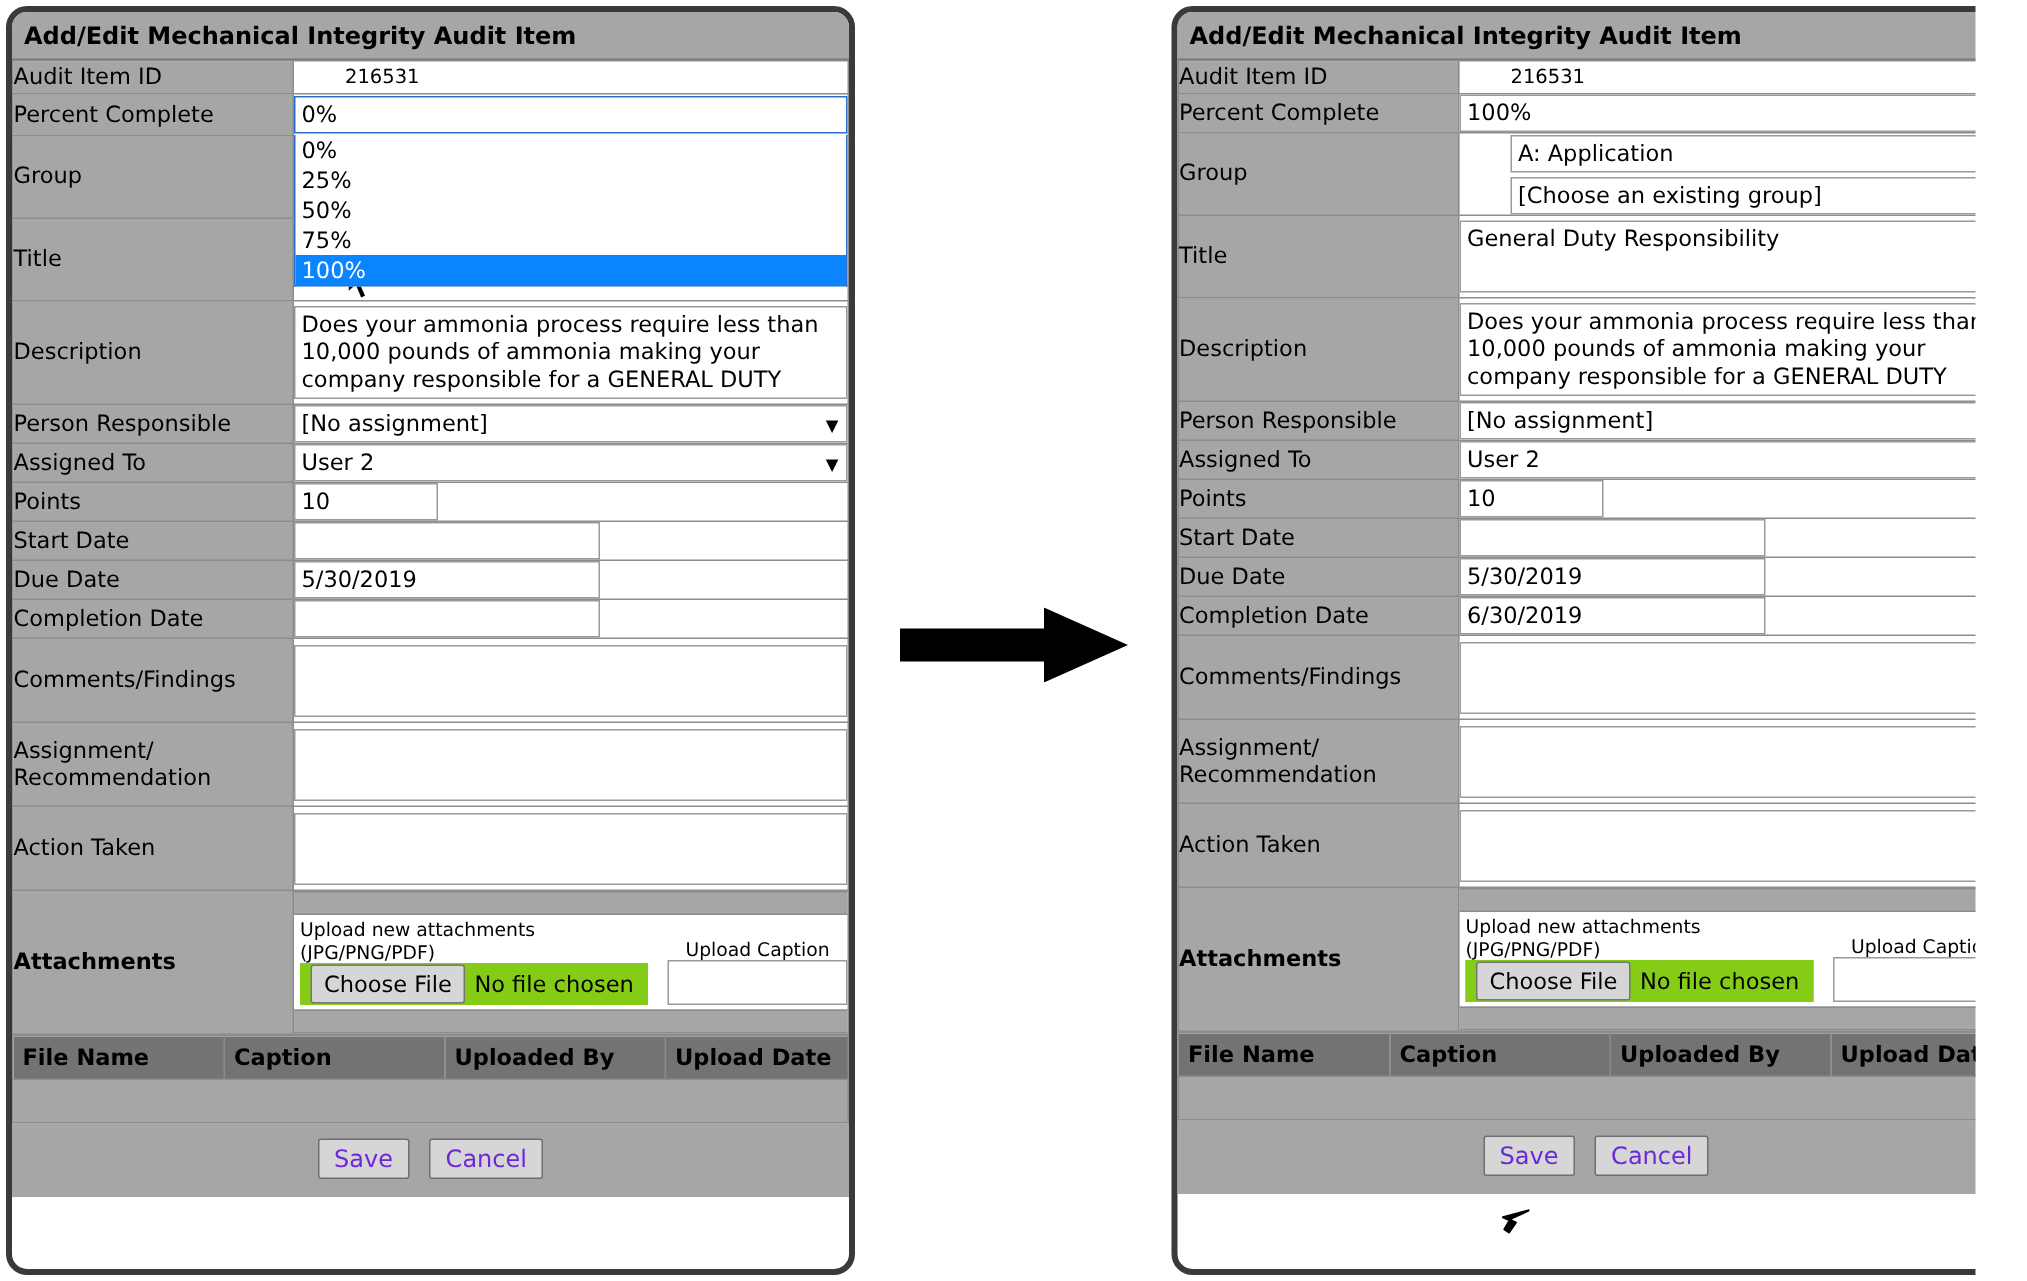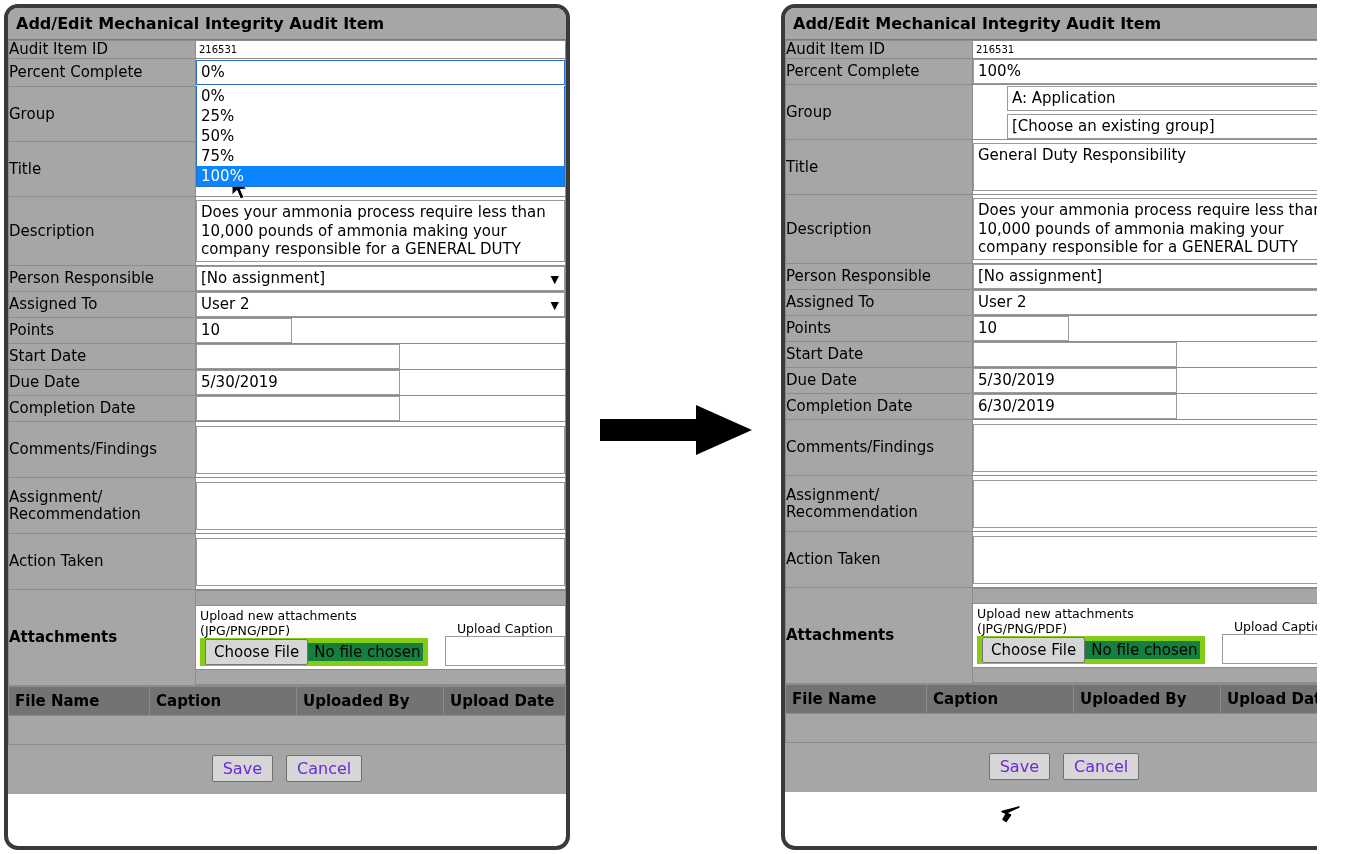--- a/index.html
+++ b/index.html
@@ -72,22 +72,23 @@
     font-size: 15px;
     color: #000;
     background: #fff;
     border: 1px solid #9a9a9a;
     box-sizing: border-box;
     height: 25px;
     line-height: 23px;
     padding: 0 4px;
   }
   .plain {
-    font-size: 10px;
+    font-size: 13px;
     padding: 3px 4px 3px 3px;
+    margin-left: 31px;
   }
   .sel {
     position: relative;
     border: 1px solid #9a9a9a;
     background: #fff;
     height: 25px;
     line-height: 23px;
     font-size: 15px;
     padding: 0 22px 0 4px;
     box-sizing: border-box;
@@ -208,27 +209,27 @@
     border-radius: 2px;
     font-size: 15px;
     padding: 2px 8px;
     line-height: 20px;
   }
   .file-name {
     font-size: 15px;
     padding-left: 6px;
   }
   .file-row {
-    border: 5px solid #84cc16;
+    border: 7px solid #84cc16;
     display: inline-flex;
     align-items: center;
     height: 28px;
     box-sizing: border-box;
     padding: 0 2px 0 0;
-    background: #15803d;
+    background: #84cc16;
     vertical-align: middle;
     justify-content: center;
   }
   .cap-input {
     border: 1px solid #9a9a9a;
     height: 28px;
     width: 118px;
     background: #fff;
     display: inline-block;
     vertical-align: middle;

